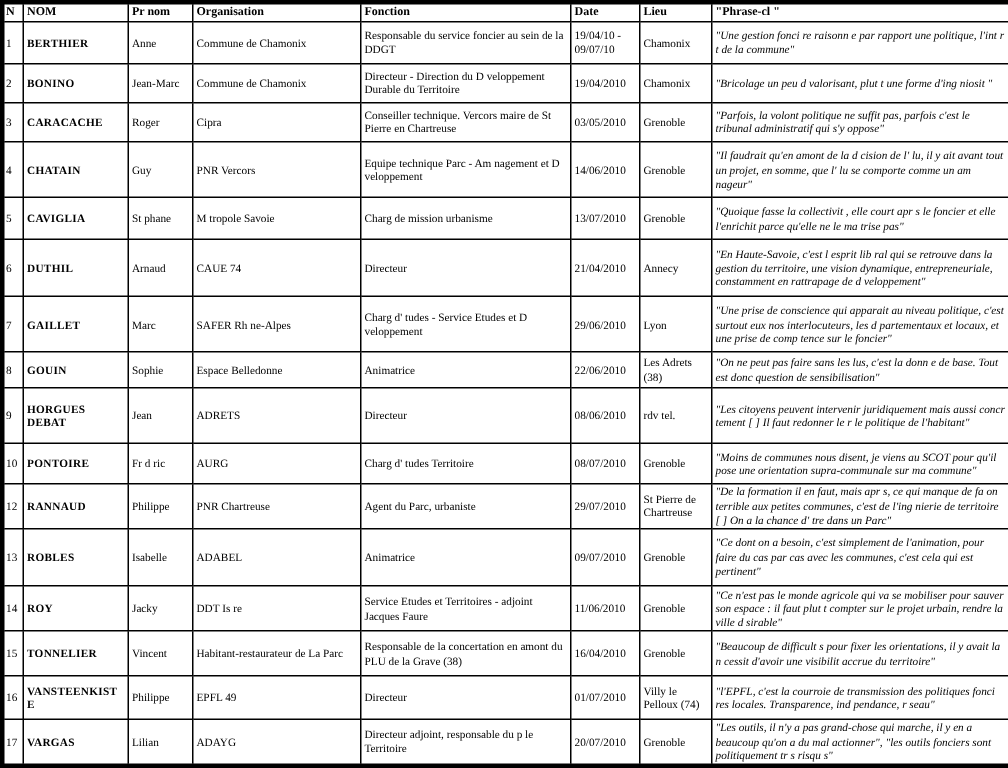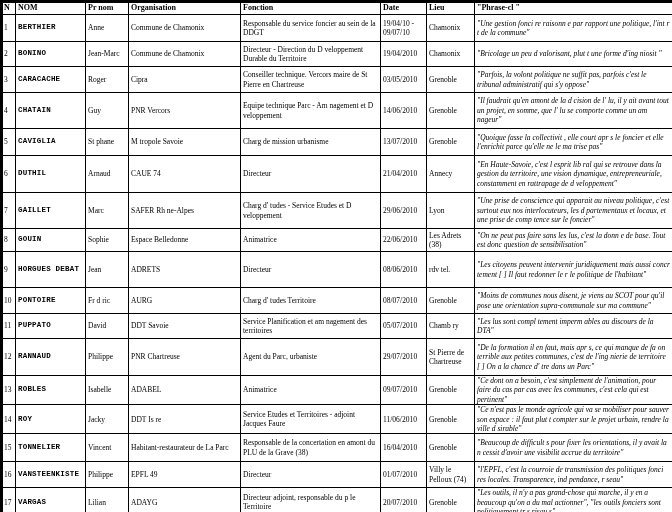--- a/index.html
+++ b/index.html
@@ -24,21 +24,21 @@
     font-size:8px;
     font-weight:bold;
     text-align:left;
     line-height:1.1;
   }
   td{
     font-size:7.5px;
     line-height:1.25;
   }
   .col-num{padding-left:1px;}
-  td.col-nom{font-weight:bold;letter-spacing:0.2px;font-family:Liberation Mono, monospace;}
+  td.col-nom{font-weight:bold;letter-spacing:0.2px;}
   td.col-phrase{font-style:italic;}
   
   tbody tr:nth-child(1){height:27px}
   tbody tr:nth-child(2){height:25px}
   tbody tr:nth-child(3){height:26px}
   tbody tr:nth-child(4){height:36px}
   tbody tr:nth-child(5){height:27px}
   tbody tr:nth-child(6){height:37px}
   tbody tr:nth-child(7){height:36px}
   tbody tr:nth-child(8){height:23px}
@@ -175,30 +175,20 @@
           <td class="col-num">10</td>
           <td class="col-nom">PONTOIRE</td>
           <td class="col-prenom">Fr d ric</td>
           <td class="col-organisation">AURG</td>
           <td class="col-fonction">Charg  d' tudes Territoire</td>
           <td class="col-date">08/07/2010</td>
           <td class="col-lieu">Grenoble</td>
           <td class="col-phrase">"Moins de communes nous disent, je viens au SCOT pour qu'il pose une orientation supra-communale sur ma commune"</td>
         </tr>
         <tr>
-          <td class="col-num">11</td>
-          <td class="col-nom">PUPPATO</td>
-          <td class="col-prenom">David</td>
-          <td class="col-organisation">DDT Savoie</td>
-          <td class="col-fonction">Service Planification et am nagement des territoires</td>
-          <td class="col-date">05/07/2010</td>
-          <td class="col-lieu">Chamb ry</td>
-          <td class="col-phrase">"Les  lus sont compl tement imperm ables au discours de la DTA"</td>
-        </tr>
-        <tr>
           <td class="col-num">12</td>
           <td class="col-nom">RANNAUD</td>
           <td class="col-prenom">Philippe</td>
           <td class="col-organisation">PNR Chartreuse</td>
           <td class="col-fonction">Agent du Parc, urbaniste</td>
           <td class="col-date">29/07/2010</td>
           <td class="col-lieu">St Pierre de Chartreuse</td>
           <td class="col-phrase">"De la formation il en faut, mais apr s, ce qui manque de fa on terrible aux petites communes, c'est de l'ing nierie de territoire [ ] On a la chance d' tre dans un Parc"</td>
         </tr>
         <tr>

